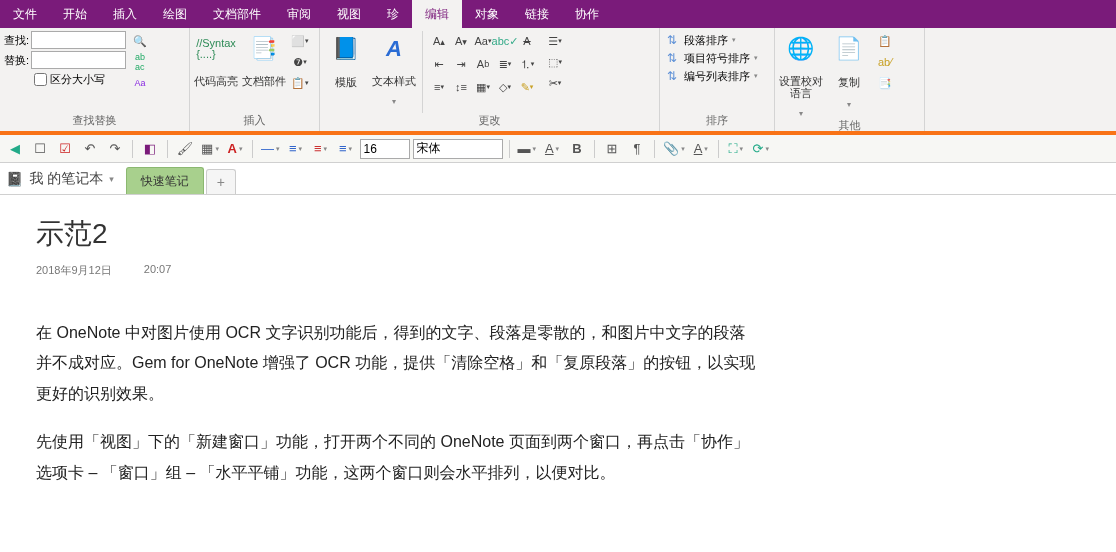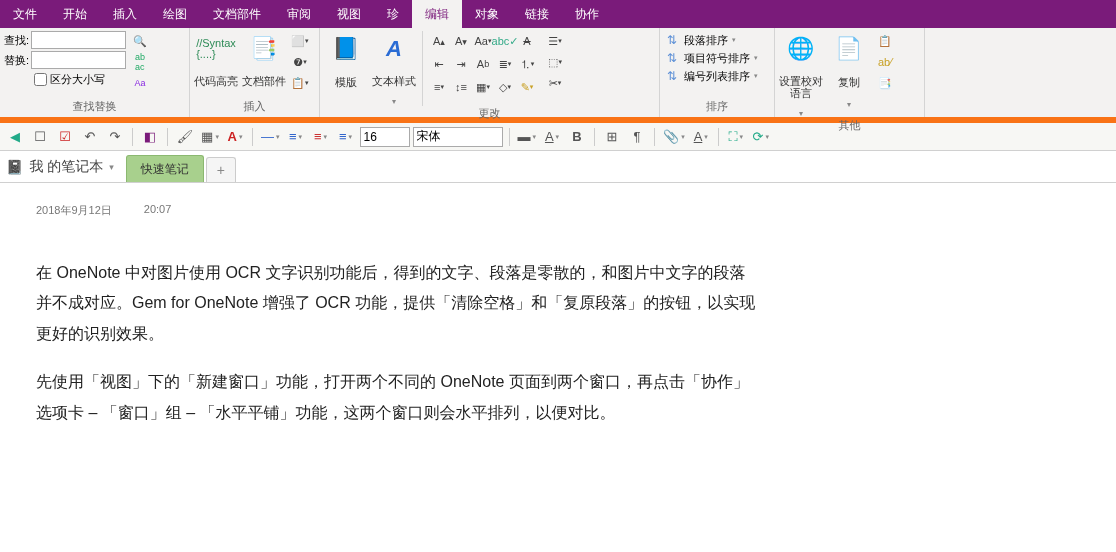--- a/index.html
+++ b/index.html
@@ -4,21 +4,21 @@
 <style>
 * { margin: 0; padding: 0; box-sizing: border-box; font-family: "Microsoft YaHei", sans-serif; }
 body { width: 1116px; height: 552px; background: #fff; overflow: hidden; }
 
 
 .menubar { background: #7A1B7A; height: 28px; display: flex; align-items: center; }
 .menubar .item { color: #fff; font-size: 12px; padding: 17px 13px; height: 24px; display: flex; align-items: center; cursor: pointer; }
 .menubar .item.active { background: #F3F2F1; color: #7A1B7A; }
 
 
-.ribbon { background: #F3F2F1; height: 95px; border-bottom: 6px solid #f97316; display: flex; }
+.ribbon { background: #F3F2F1; height: 107px; border-bottom: 4px solid #f97316; display: flex; }
 .group { border-right: 1px solid #d4d4d4; display: flex; flex-direction: column; justify-content: space-between; padding: 3px 4px 1px; }
 .group-title { font-size: 11px; color: #666; text-align: center; padding-bottom: 2px; }
 .group-body { flex: 1; display: flex; align-items: flex-start; gap: 4px; }
 
 .find-col { display: flex; flex-direction: column; gap: 2px; font-size: 11px; }
 .find-row { display: flex; align-items: center; gap: 2px; }
 .find-row input { width: 95px; height: 18px; border: 1px solid #aaa; font-size: 11px; }
 .chk-row { display: flex; align-items: center; gap: 3px; margin-left: 30px; margin-top: 1px; }
 
 .mini-btn { width: 20px; height: 20px; display: inline-flex; align-items: center; justify-content: center; font-size: 11px; color: #444; cursor: pointer; }
@@ -257,20 +257,21 @@
   <div class="nb-name">
     <span style="color:#8bb870;">📓</span>
     <span>我 的笔记本</span>
     <span style="font-size:9px;color:#888;">▾</span>
   </div>
   <div class="tab">快速笔记</div>
   <div class="tab-add">+</div>
 </div>
 
 <div class="page">
+  <h1 class="page-title">示范2</h1>
   <div class="page-meta">
     <span>2018年9月12日</span>
     <span>20:07</span>
   </div>
   <div class="page-body">
     <p>在 OneNote 中对图片使用 OCR 文字识别功能后，得到的文字、段落是零散的，和图片中文字的段落并不成对应。Gem for OneNote 增强了 OCR 功能，提供「清除空格」和「复原段落」的按钮，以实现更好的识别效果。</p>
     <p>先使用「视图」下的「新建窗口」功能，打开两个不同的 OneNote 页面到两个窗口，再点击「协作」选项卡 – 「窗口」组 – 「水平平铺」功能，这两个窗口则会水平排列，以便对比。</p>
   </div>
 </div>
 

